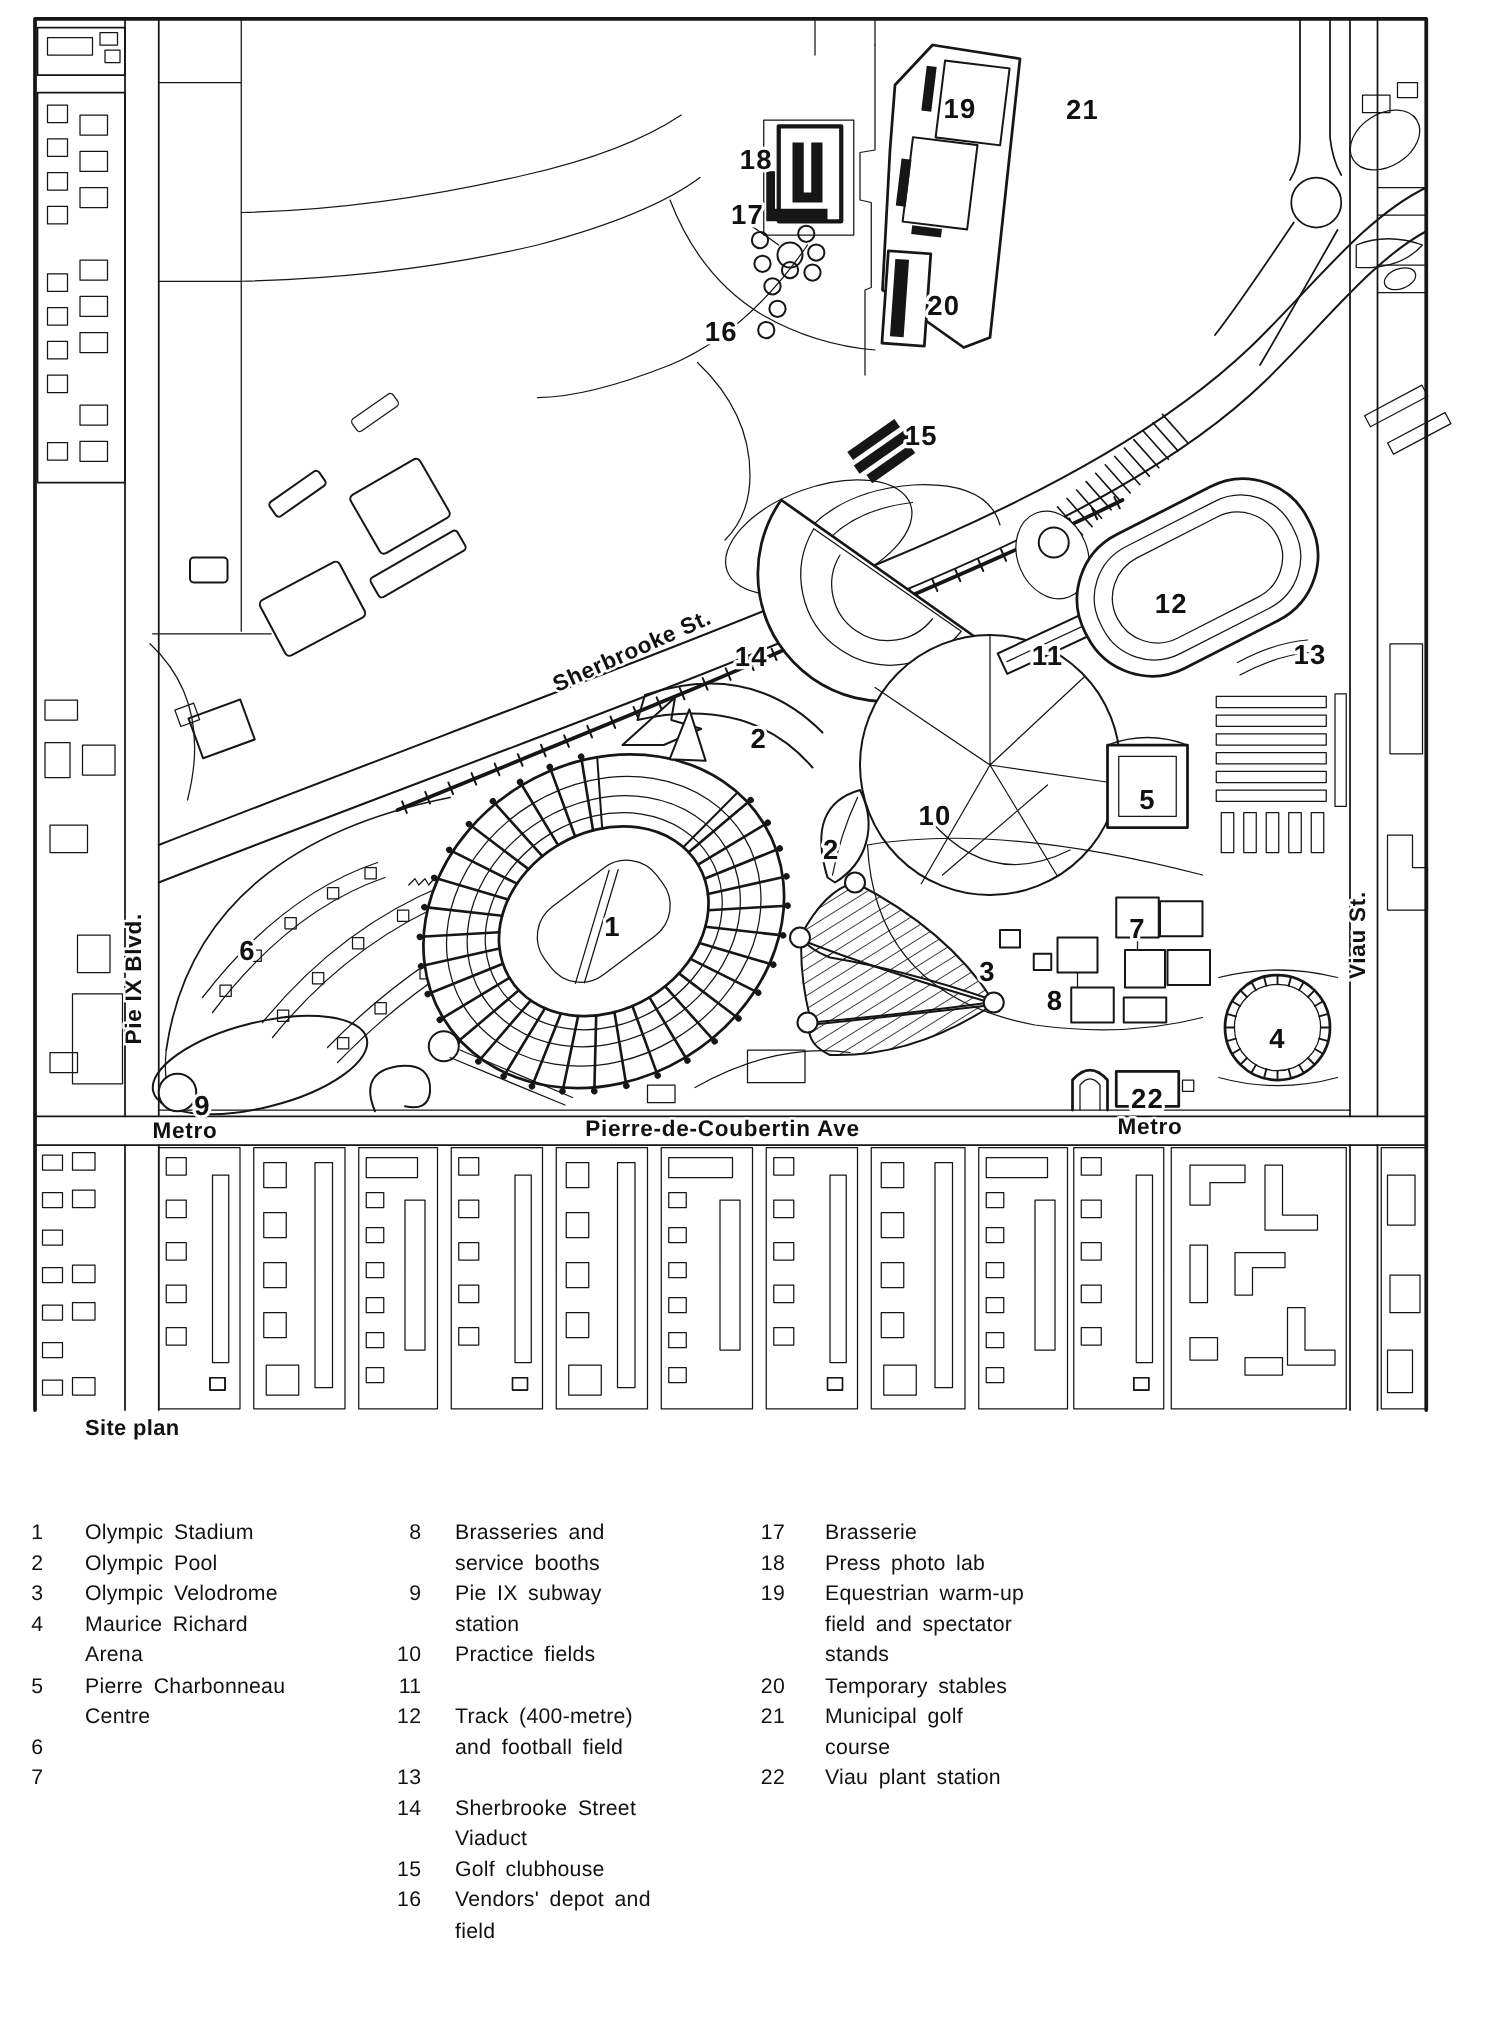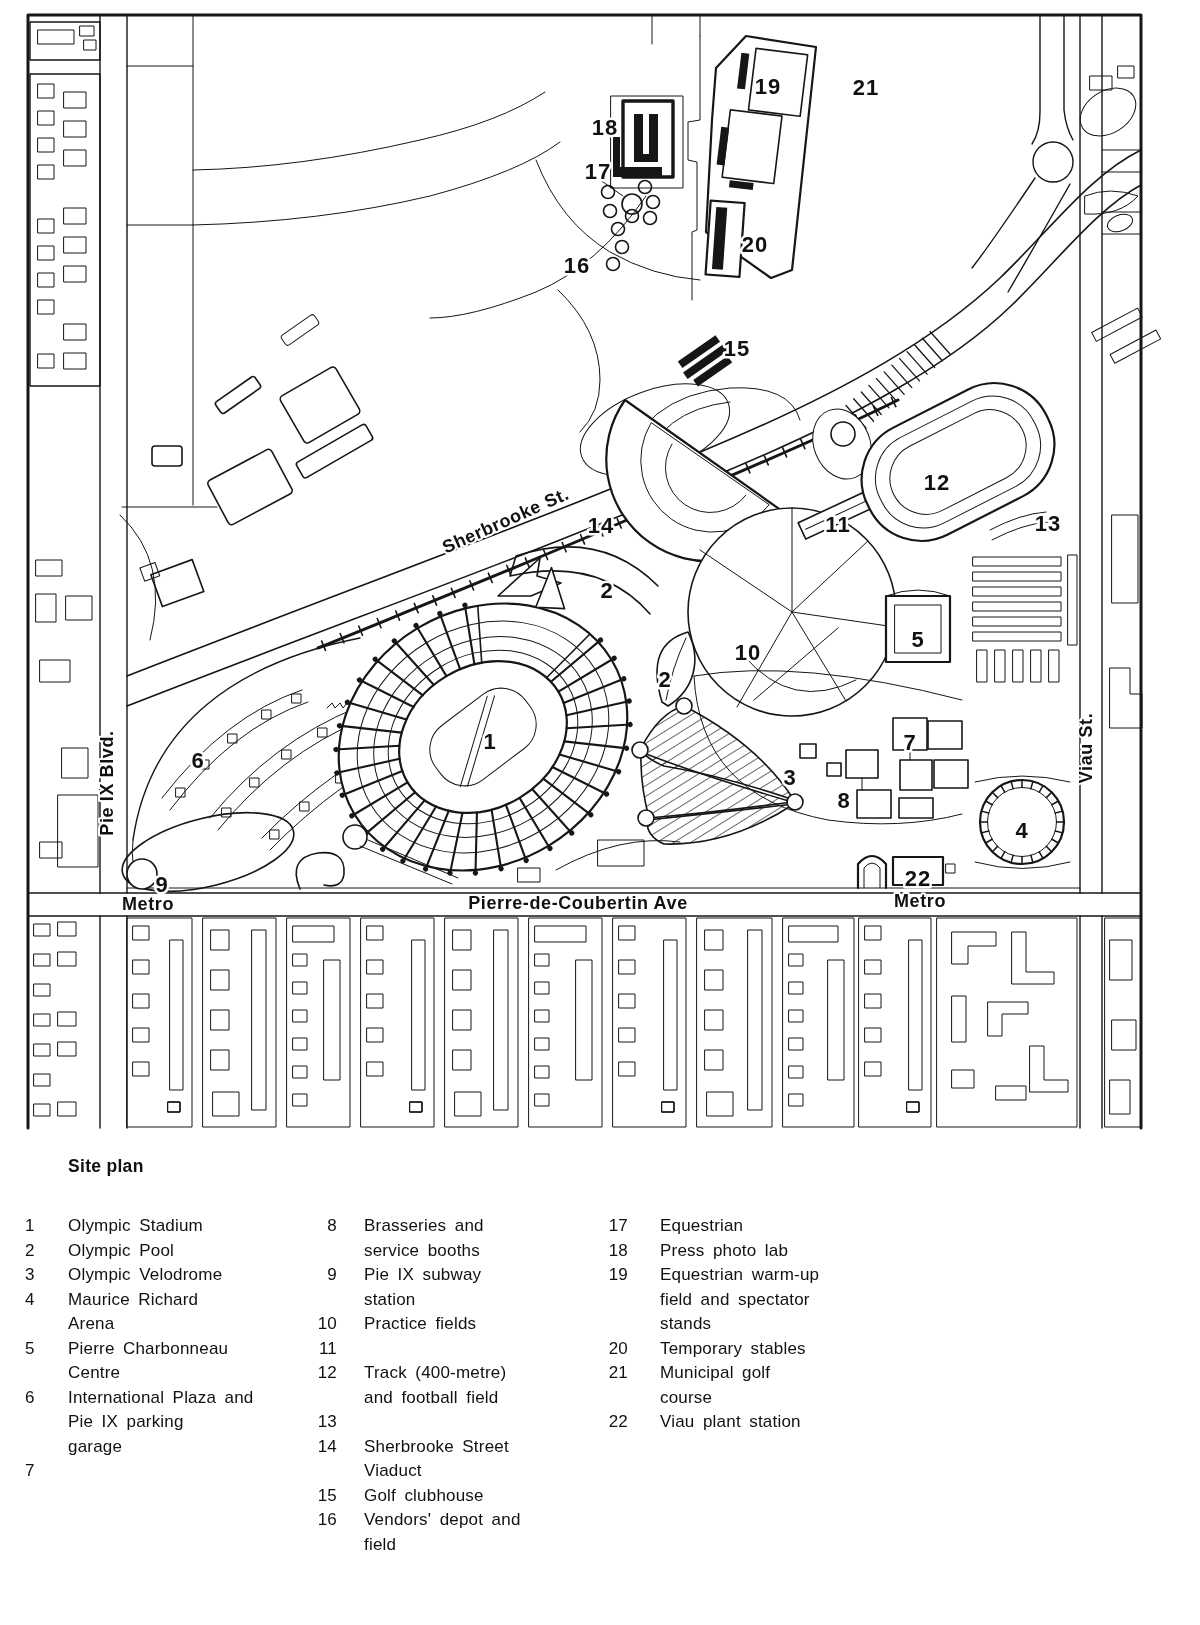--- a/index.html
+++ b/index.html
@@ -10,21 +10,21 @@
   .thin{stroke-width:1;}
   .w15{stroke-width:1.6;}
   .w2{stroke-width:2.2;}
   .w3{stroke-width:3;}
   .fb{fill:#161616;stroke:none;}
   .fw{fill:#ffffff;}
   .mnum{font:bold 22px "Liberation Sans",sans-serif;fill:#111;stroke:#fff;stroke-width:5px;
         paint-order:stroke;text-anchor:middle;letter-spacing:1px;}
   .mstreet{font:600 18px "Liberation Sans",sans-serif;fill:#111;stroke:#fff;stroke-width:4px;
         paint-order:stroke;text-anchor:middle;letter-spacing:.6px;}
-  .legend-title{position:absolute;left:68px;top:1156px;font-size:17.5px;font-weight:bold;letter-spacing:.3px;}
+  .legend-title{position:absolute;left:68px;top:1132px;font-size:17.5px;font-weight:bold;letter-spacing:.3px;}
   .legend-col{position:absolute;top:1214px;}
   .col1{left:25px;}  .col2{left:295px;} .col3{left:586px;}
   .leg-row{display:flex;align-items:flex-start;font-size:17px;line-height:24.5px;letter-spacing:.2px;word-spacing:3.5px;}
   .leg-num{flex:0 0 auto;}
   .col1 .leg-num{width:43px;text-align:left;}
   .col2 .leg-num{width:42px;text-align:right;}
   .col3 .leg-num{width:42px;text-align:right;}
   .leg-text{white-space:pre-line;}
   .col2 .leg-text{margin-left:27px;}
   .col3 .leg-text{margin-left:32px;}
@@ -649,23 +649,20 @@
         <span class="leg-text">Maurice Richard
 Arena</span>
       </div>
       <div class="leg-row">
         <span class="leg-num">5</span>
         <span class="leg-text">Pierre Charbonneau
 Centre</span>
       </div>
       <div class="leg-row">
         <span class="leg-num">6</span>
-        <span class="leg-text">International Plaza and
-Pie IX parking
-garage</span>
       </div>
       <div class="leg-row">
         <span class="leg-num">7</span>
       </div>
     </div>
 <div id="leg-col2" class="legend-col col2">
       <div class="leg-row">
         <span class="leg-num">8</span>
         <span class="leg-text">Brasseries and
 service booths</span>
@@ -701,21 +698,21 @@
       </div>
       <div class="leg-row">
         <span class="leg-num">16</span>
         <span class="leg-text">Vendors' depot and
 field</span>
       </div>
     </div>
 <div id="leg-col3" class="legend-col col3">
       <div class="leg-row">
         <span class="leg-num">17</span>
-        <span class="leg-text">Equestrian</span>
+        <span class="leg-text">Brasserie</span>
       </div>
       <div class="leg-row">
         <span class="leg-num">18</span>
         <span class="leg-text">Press photo lab</span>
       </div>
       <div class="leg-row">
         <span class="leg-num">19</span>
         <span class="leg-text">Equestrian warm-up
 field and spectator
 stands</span>

